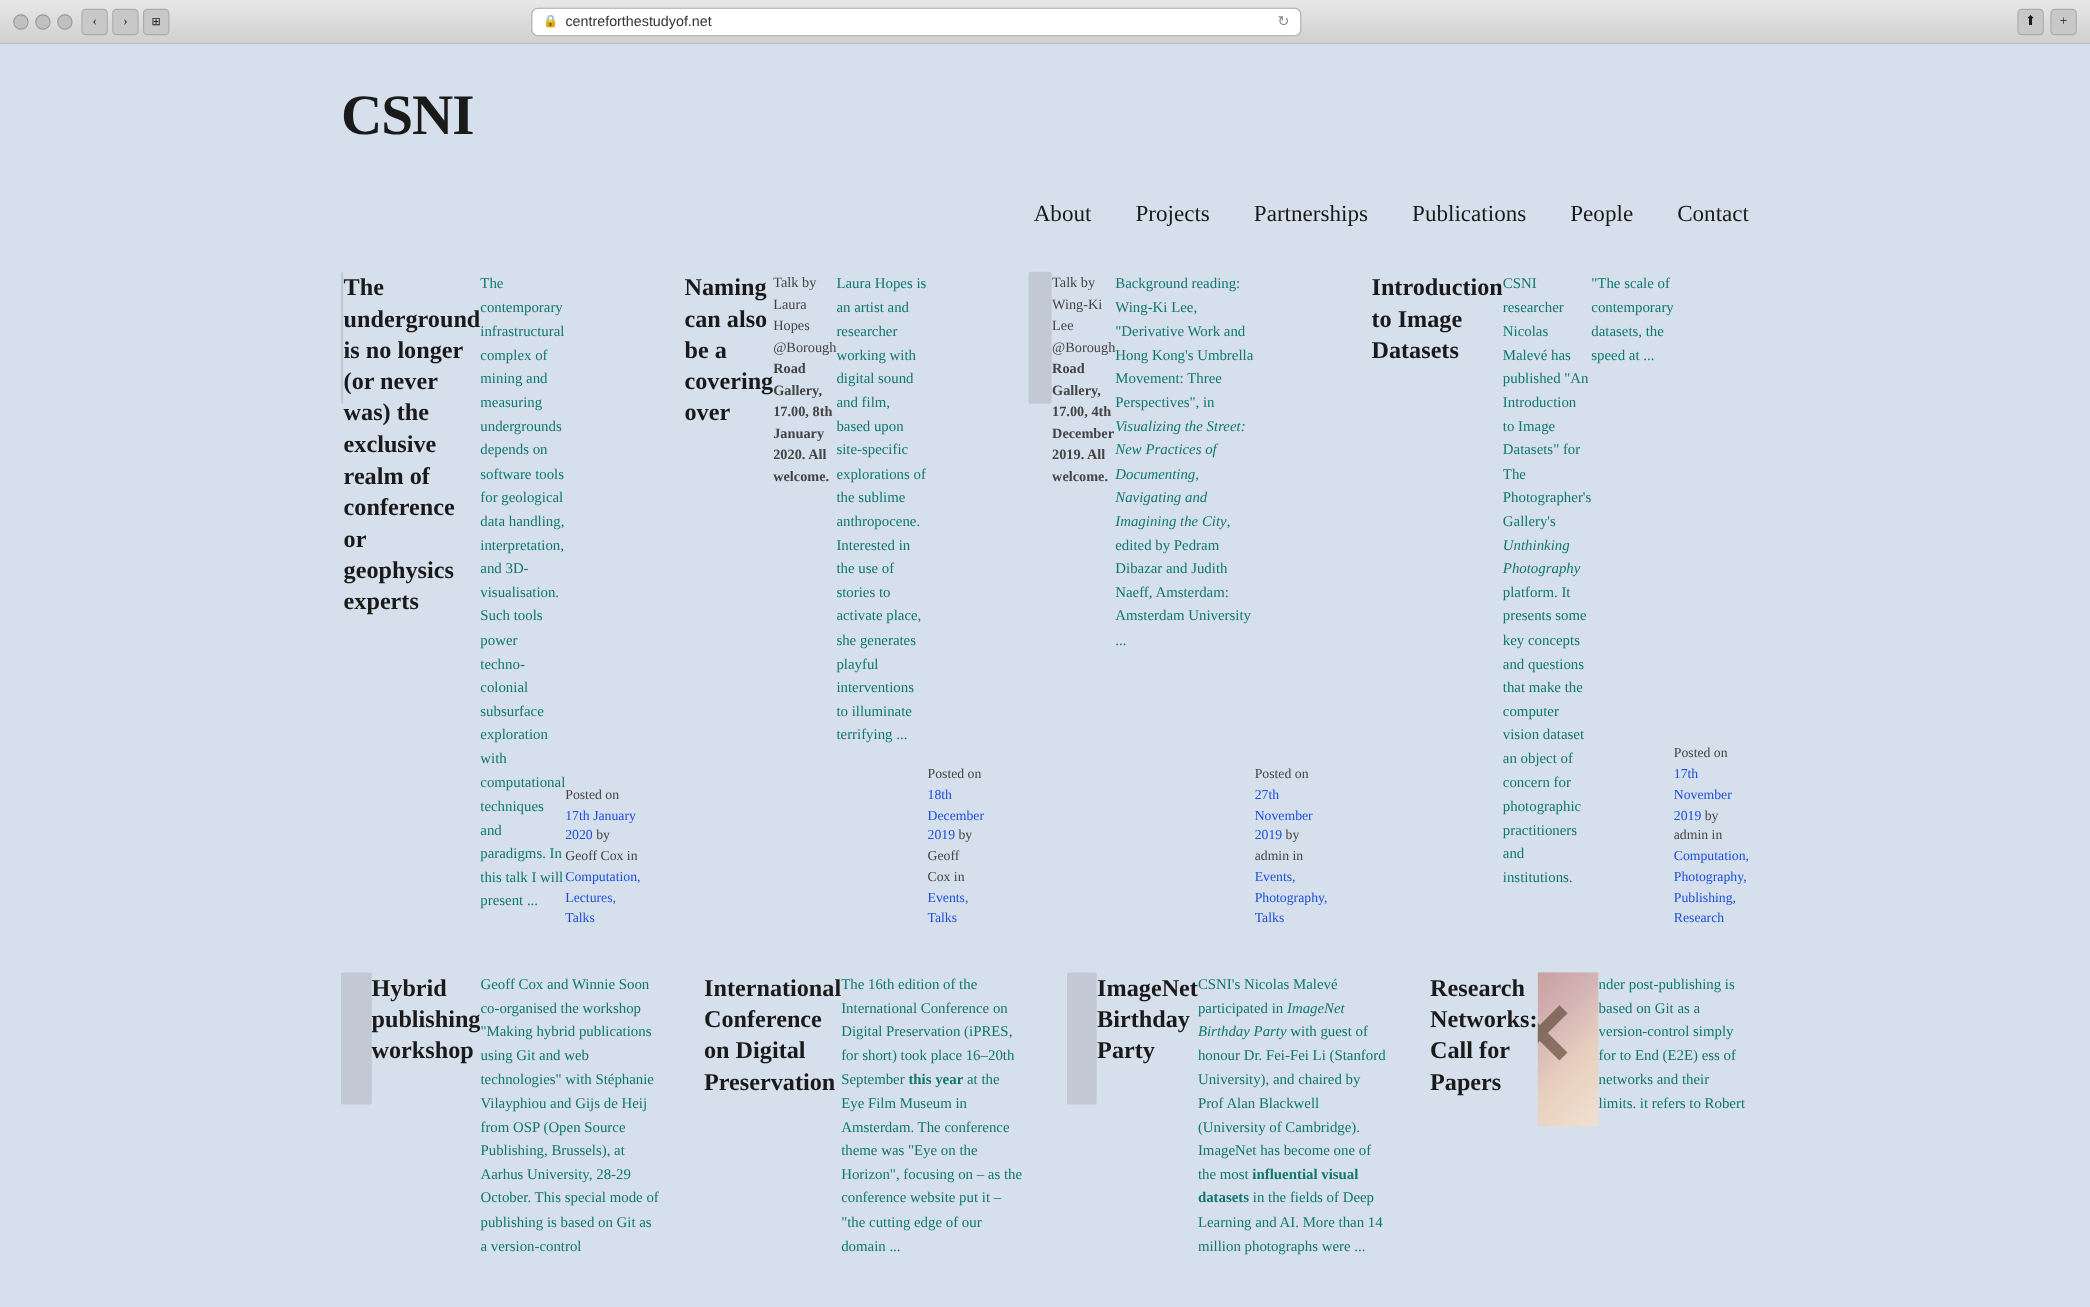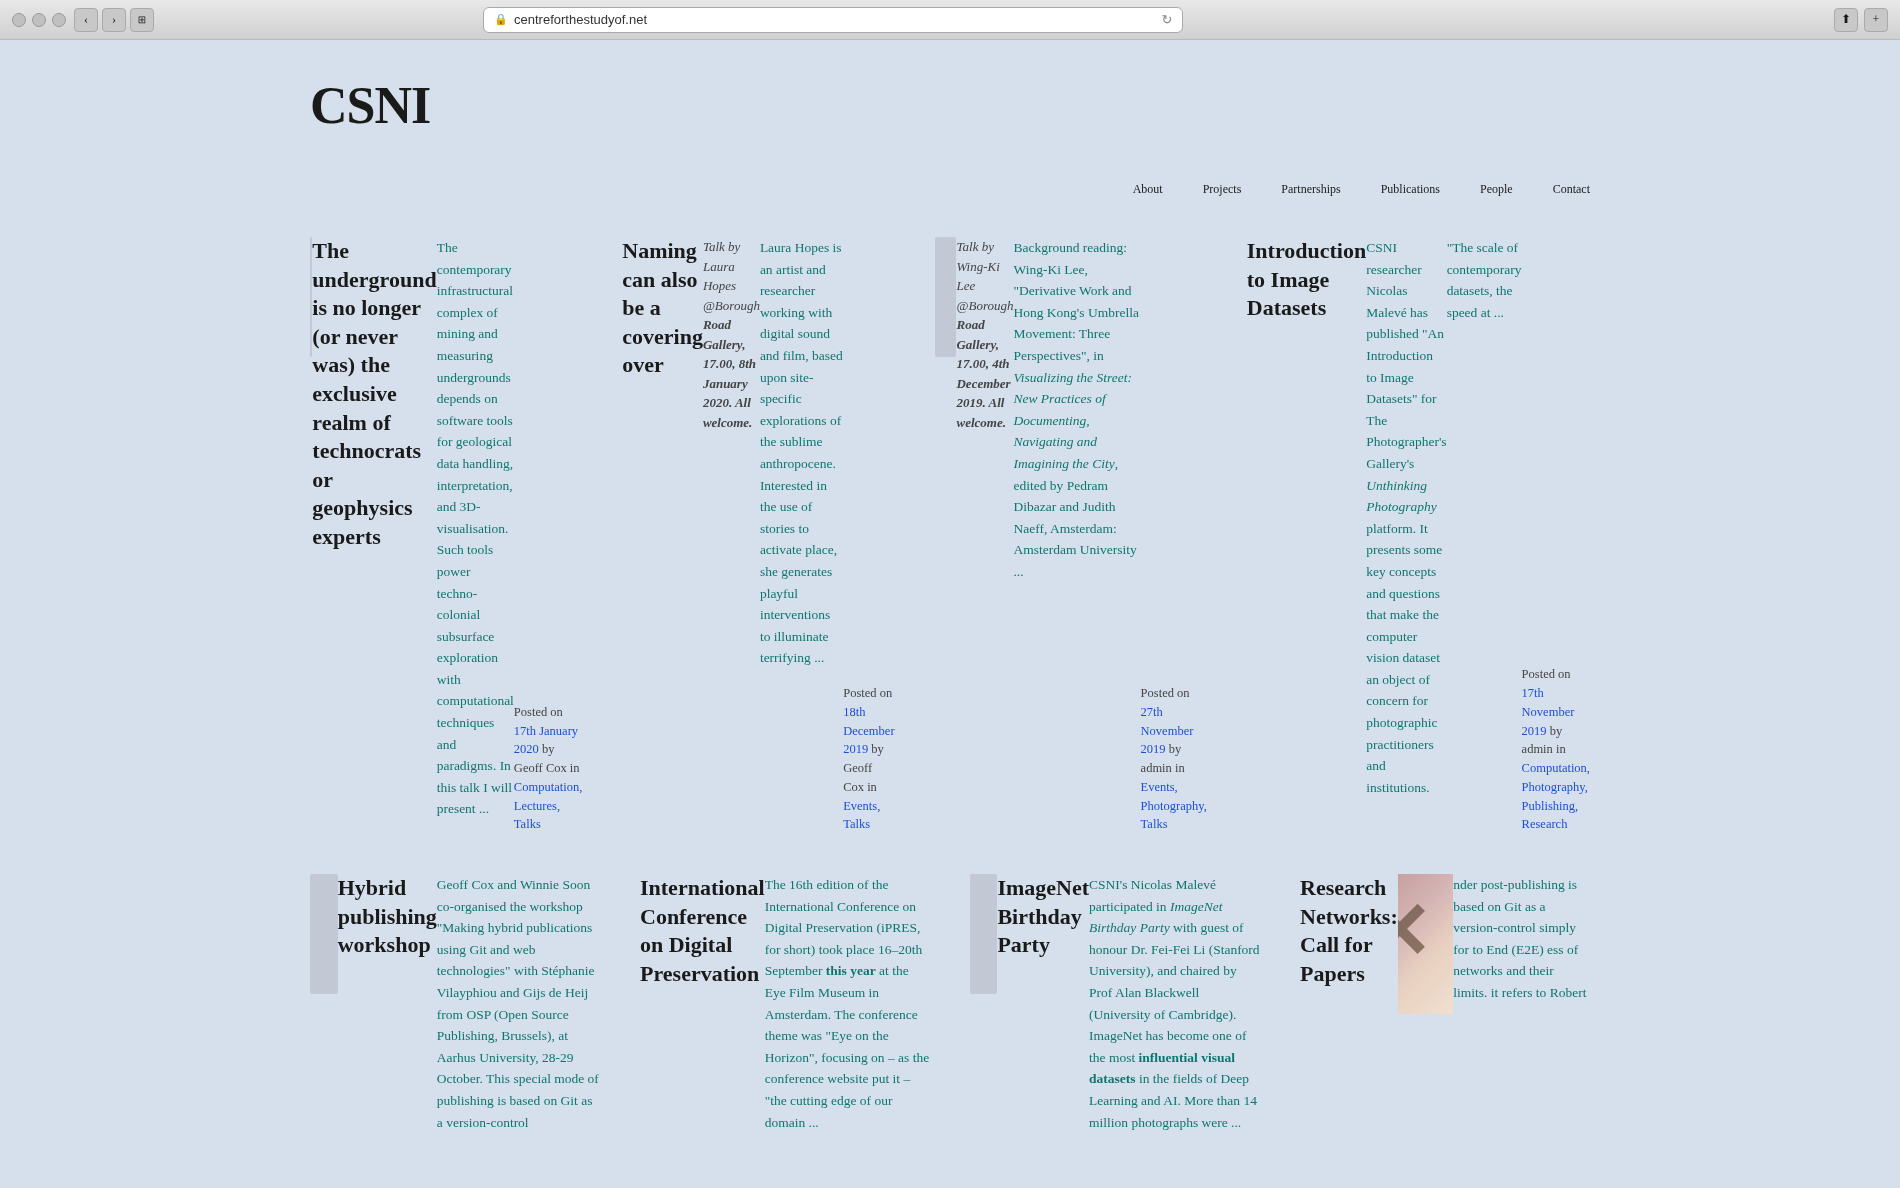--- a/index.html
+++ b/index.html
@@ -126,21 +126,21 @@
       display: flex;
       justify-content: flex-end;
       padding: 30px 0 40px 0;
       gap: 40px;
       align-items: center;
     }
 
     .site-nav a {
       text-decoration: none;
       color: #1a1a1a;
-      font-size: 12px;
+      font-size: 21px;
       font-family: Georgia, serif;
     }
 
     
     .posts-grid {
       display: grid;
       grid-template-columns: repeat(4, 1fr);
       gap: 40px;
       padding-bottom: 40px;
     }
@@ -157,21 +157,20 @@
       line-height: 1.3;
       margin-bottom: 18px;
       color: #1a1a1a;
     }
 
     .post-meta {
       font-size: 13px;
       color: #444;
       margin-bottom: 12px;
       line-height: 1.5;
-      font-style: italic;
     }
 
     .post-meta strong {
       font-weight: bold;
     }
 
     .post-excerpt {
       font-size: 13.5px;
       line-height: 1.6;
       color: #0f766e;
@@ -254,21 +253,21 @@
     <a href="#">Partnerships</a>
     <a href="#">Publications</a>
     <a href="#">People</a>
     <a href="#">Contact</a>
   </nav>
 
   <div class="posts-grid">
 
     <article class="post-card">
       <div class="post-image-placeholder"></div>
-      <h2 class="post-title">The underground is no longer (or never was) the exclusive realm of technocrats or geophysics experts</h2>
+      <h2 class="post-title">The underground is no longer (or never was) the exclusive realm of conference or geophysics experts</h2>
       <p class="post-excerpt">The contemporary infrastructural complex of mining and measuring undergrounds depends on software tools for geological data handling, interpretation, and 3D-visualisation. Such tools power techno-colonial subsurface exploration with computational techniques and paradigms. In this talk I will present ...</p>
       <div class="post-footer">
         <span>Posted on </span><a>17th January 2020</a><span> by Geoff Cox in </span><a>Computation, Lectures, Talks</a>
       </div>
     </article>
 
     <article class="post-card">
       <h2 class="post-title">Naming can also be a covering over</h2>
       <p class="post-meta">
         Talk by Laura Hopes @Borough <strong>Road Gallery, 17.00, 8th January 2020. All welcome.</strong>

